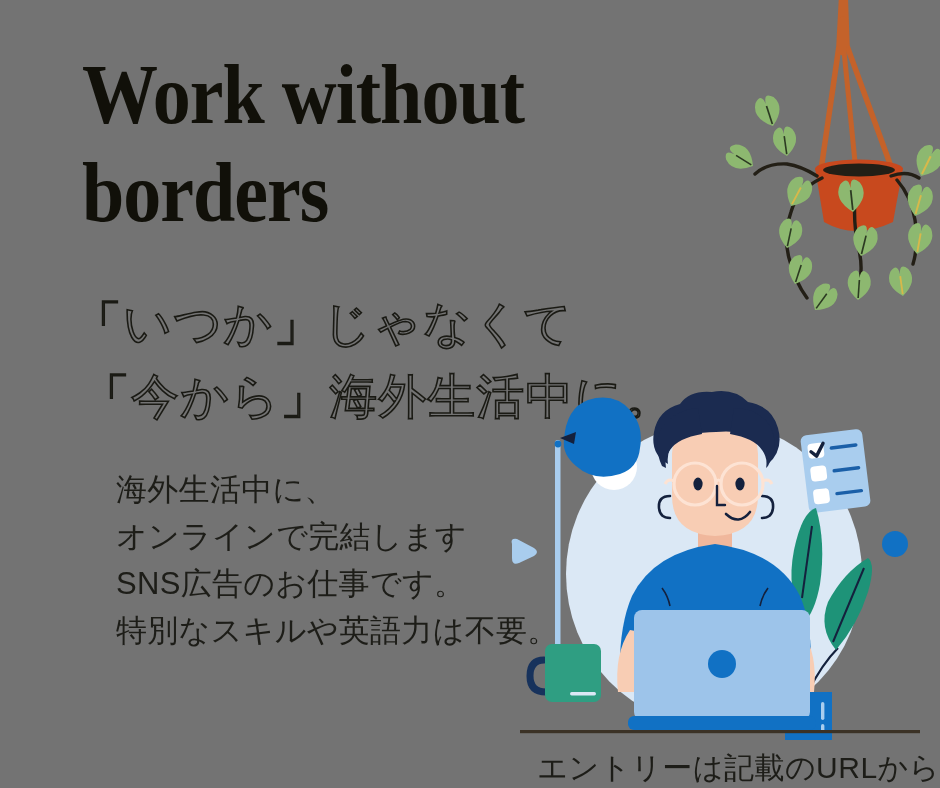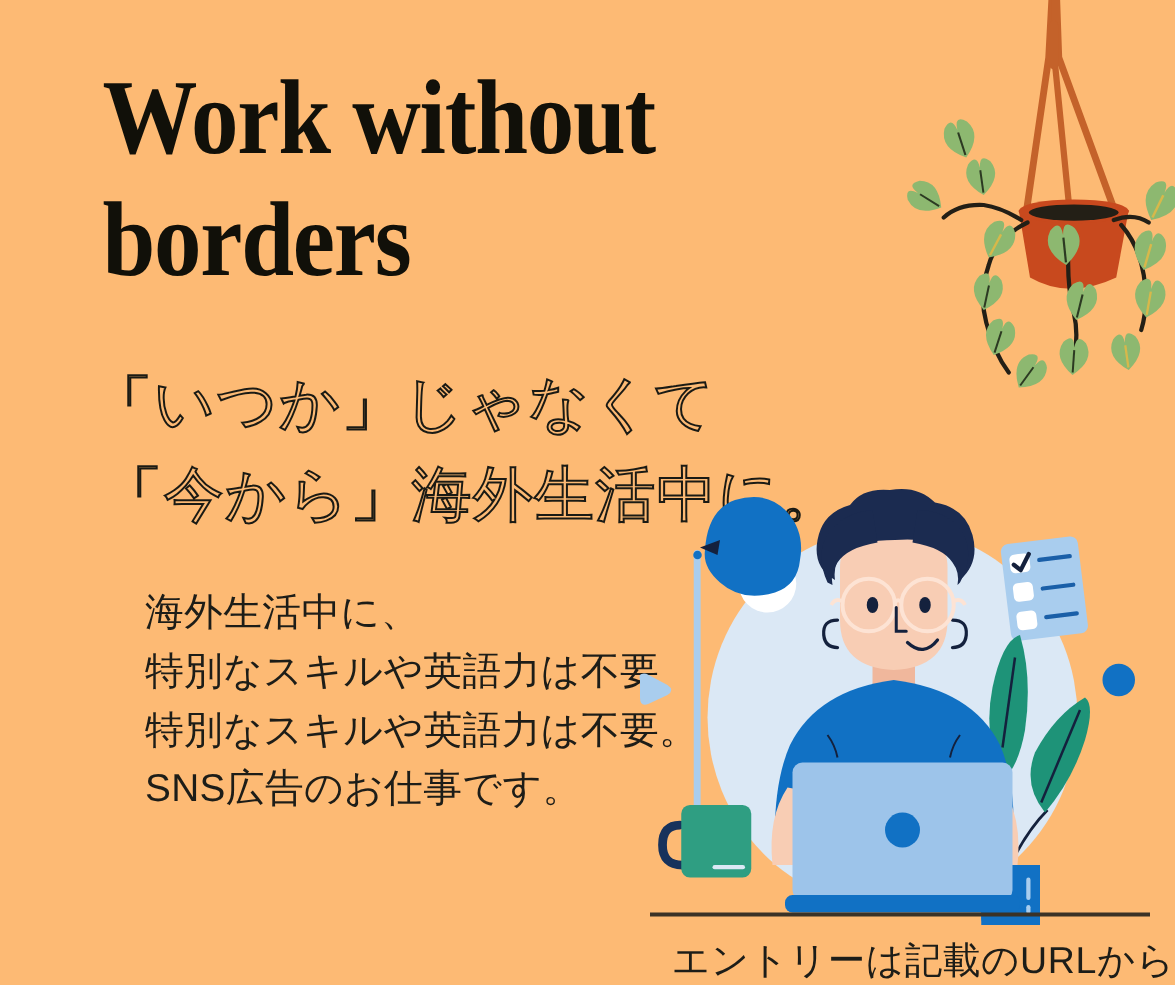--- a/index.html
+++ b/index.html
@@ -1,20 +1,20 @@
 <!DOCTYPE html>
 <html><head>
 <meta charset="utf-8">
 <style>
   * { margin:0; padding:0; box-sizing:border-box; }
   html,body{ background:#ffffff; }
   .poster{
     position:relative;
     width:940px; height:788px;
-    background:#fdba74;
+    background:#737373;
     overflow:hidden;
     font-family:"Liberation Sans","DejaVu Sans",sans-serif;
   }
 
   
   .headline{
     position:absolute;
     left:82px; top:46px;
     width:620px;
     font-family:"Liberation Serif","DejaVu Serif",serif;
@@ -89,23 +89,23 @@
     <span>borders</span>
   </div>
 
   <div class="subhead">
     <span class="l1">「いつか」じゃなくて</span>
     <span class="l2">「今から」海外生活中に。</span>
   </div>
 
   <div class="body-copy">
     <span>海外生活中に、</span>
-    <span>特別なスキルや英語力は不要</span>
+    <span>オンラインで完結します</span>
+    <span>SNS広告のお仕事です。</span>
     <span>特別なスキルや英語力は不要。</span>
-    <span>SNS広告のお仕事です。</span>
   </div>
 
   <div class="footer-cta">エントリーは記載のURLから</div>
 
   <div class="art-plant-hanging">
     <svg viewBox="0 0 215 310" width="215" height="310" aria-hidden="true">
       <g>
         <path d="M117 -10 L114 46 L96 170" stroke="#c4622a" stroke-width="5.5" fill="none" stroke-linecap="round"></path>
         <path d="M120 -10 L122 46 L168 172" stroke="#c4622a" stroke-width="5.5" fill="none" stroke-linecap="round"></path>
         <path d="M118.5 -10 L118.5 46 L131 172" stroke="#c4622a" stroke-width="5" fill="none" stroke-linecap="round"></path>

